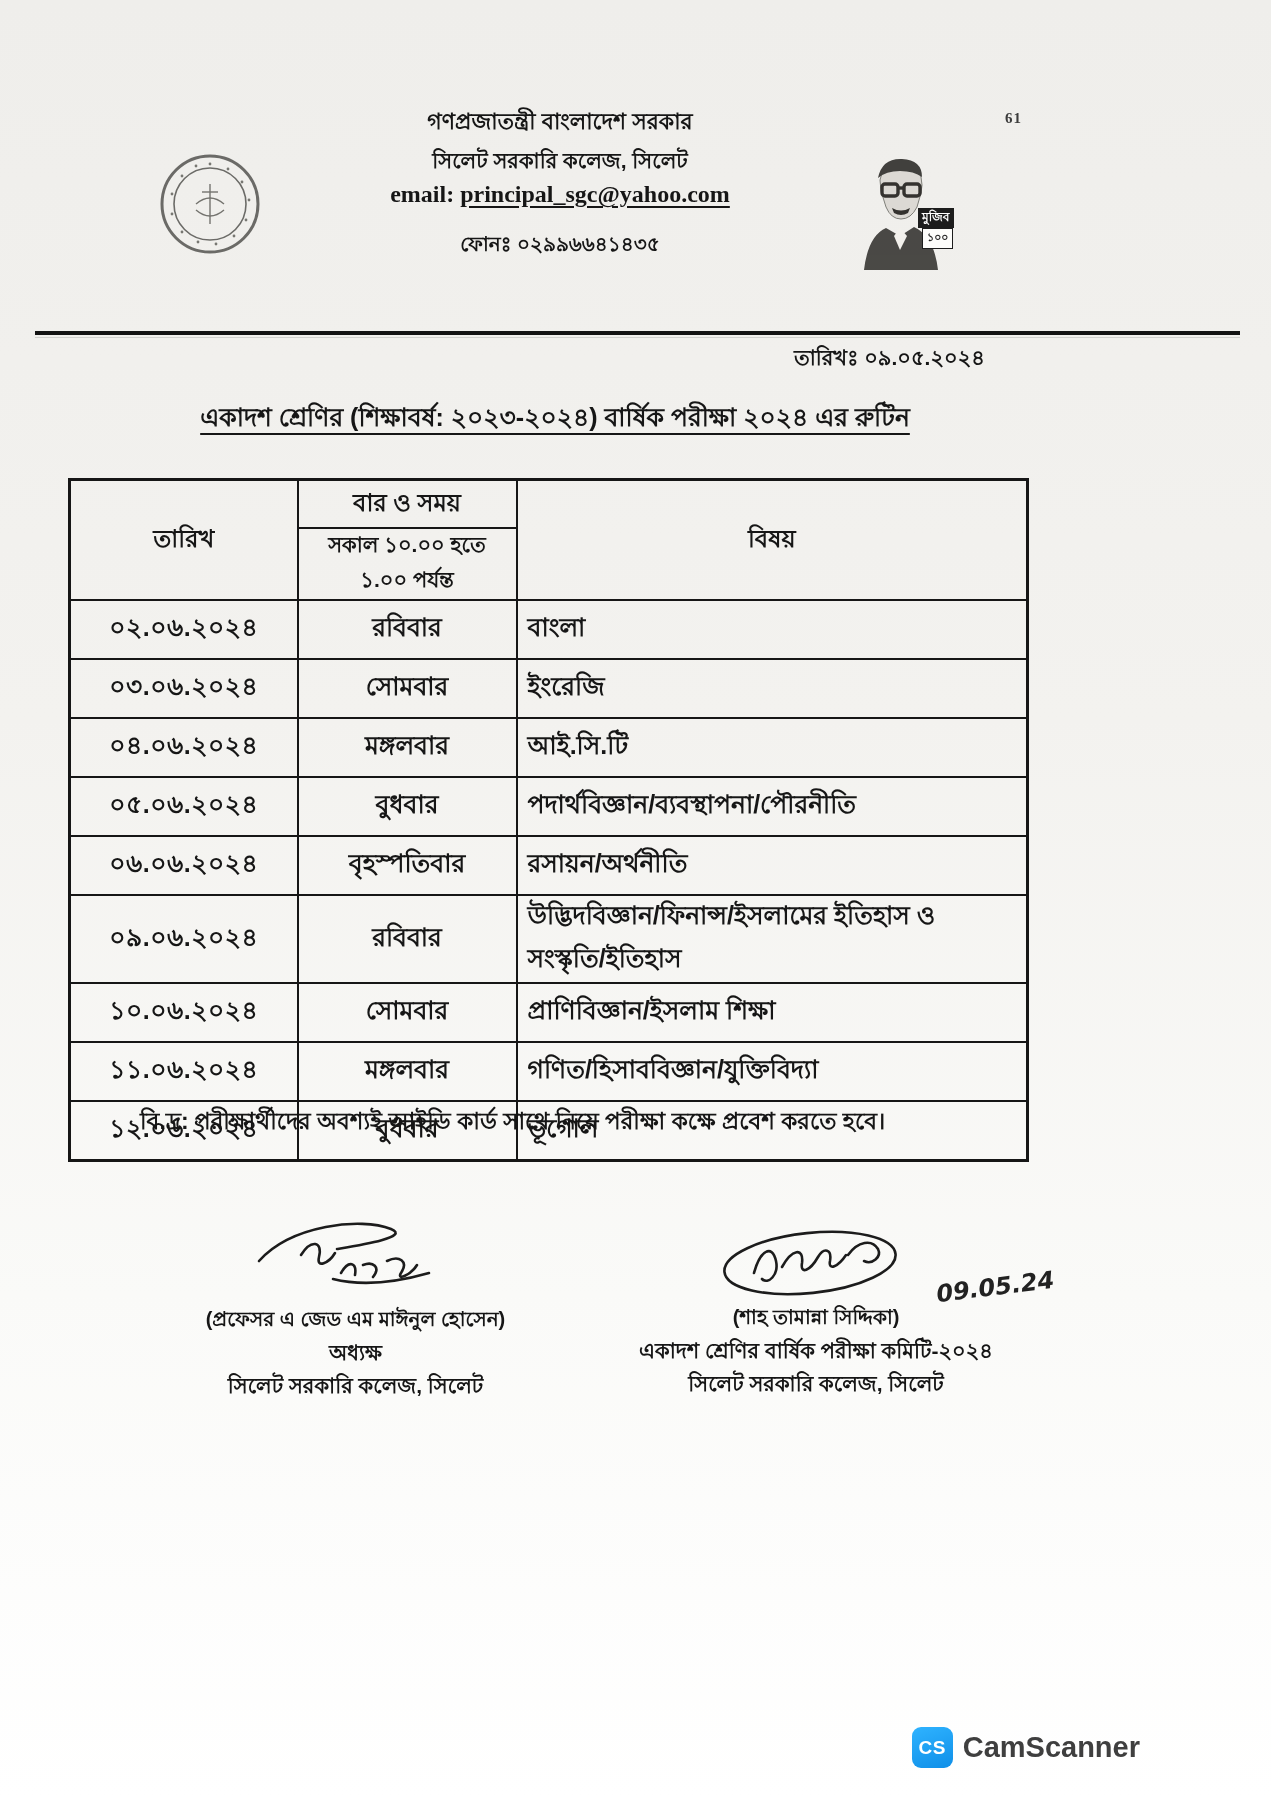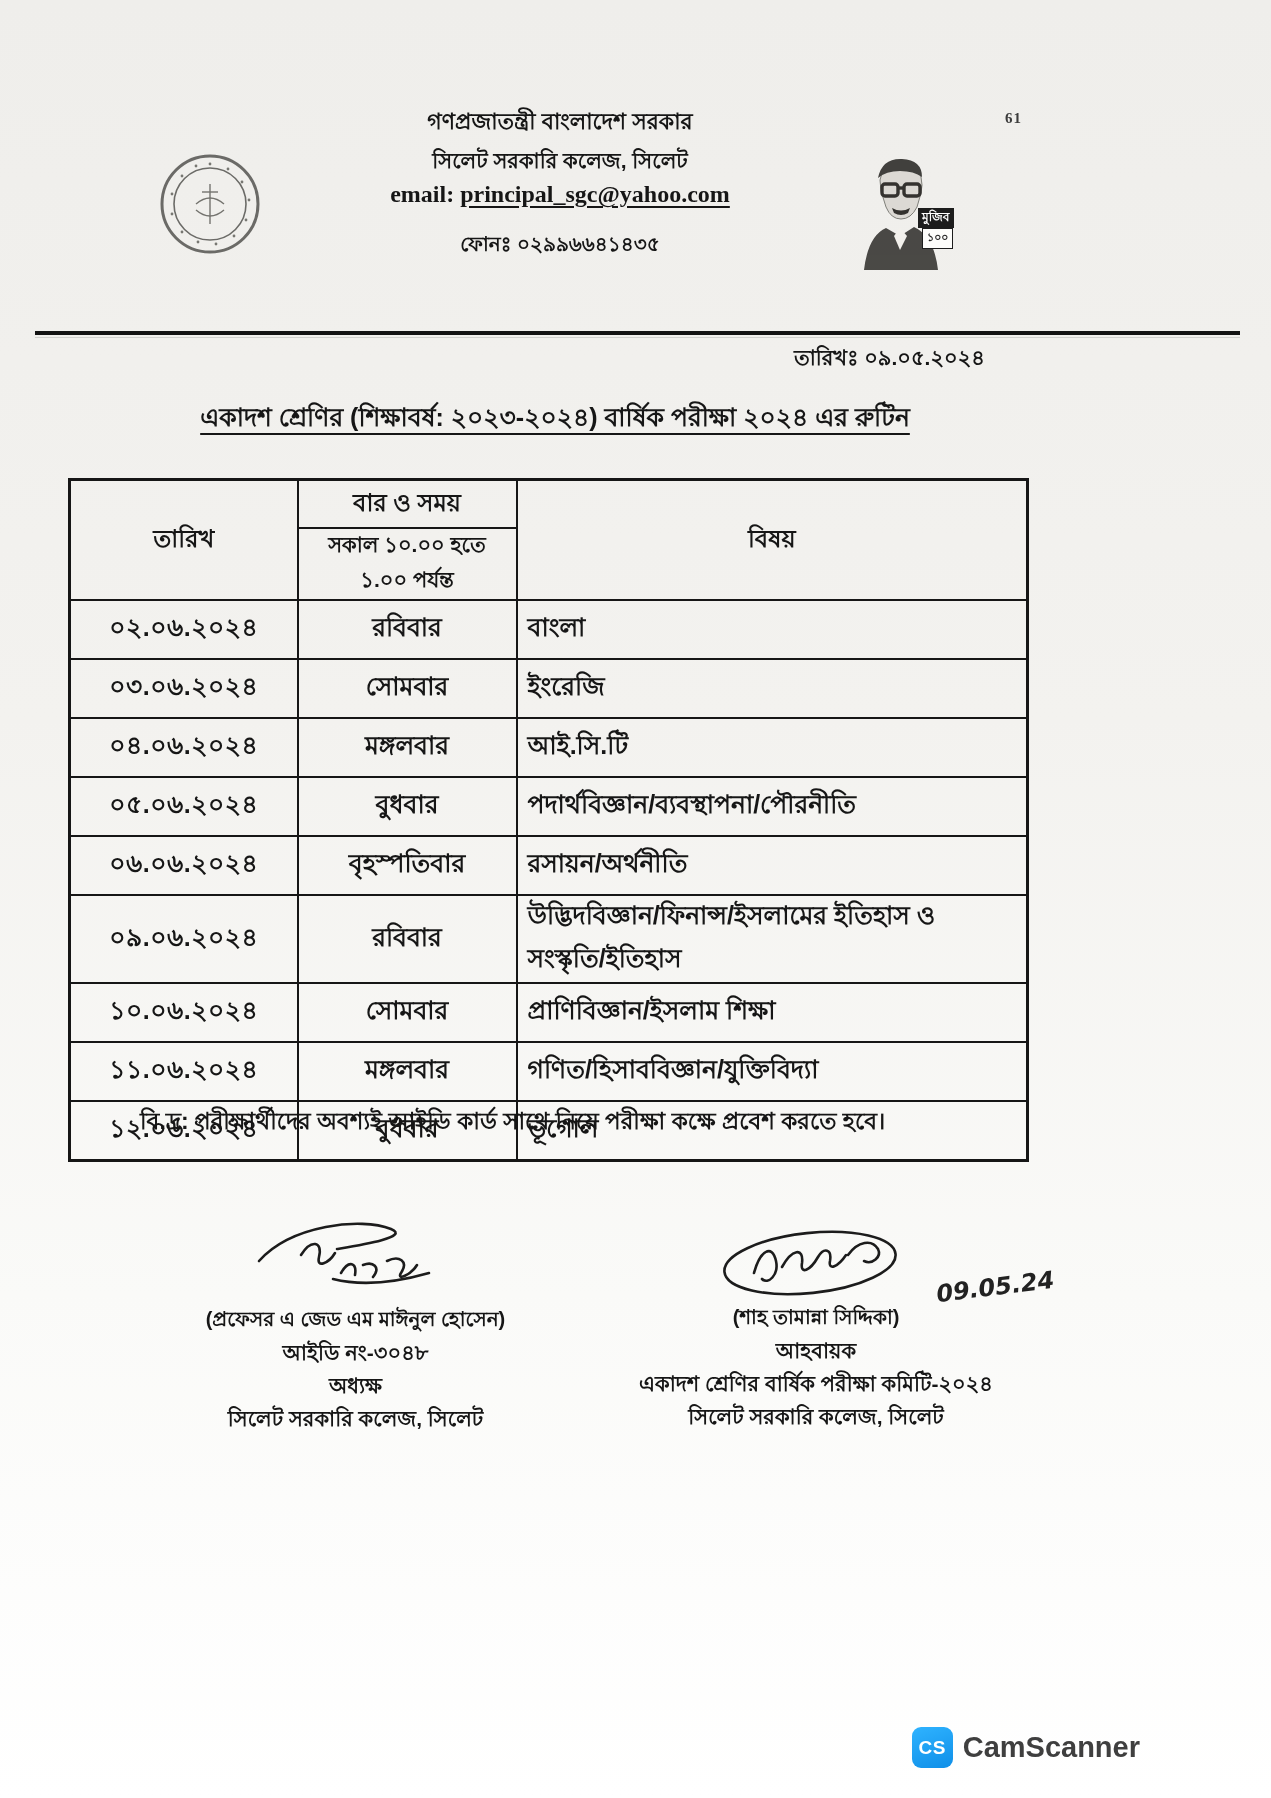--- a/index.html
+++ b/index.html
@@ -199,37 +199,35 @@
   <div class="sig-left">
     <svg class="sig-art" width="230" height="88" viewBox="0 0 230 88">
       <g fill="none" stroke="#1c1c1c" stroke-width="2.6" stroke-linecap="round">
         <path d="M18 46 C 50 10, 120 2, 150 14 C 170 22, 120 30, 96 34"></path>
         <path d="M60 40 c 10 -16, 22 -14, 18 2 c -3 12, 10 6, 16 -4"></path>
         <path d="M100 58 c 8 -14, 16 -10, 14 2 m 8 -10 c 10 -4 18 2 10 12 m 14 -16 c 12 -6 22 0 14 12 c -5 8 10 2 16 -8"></path>
         <path d="M92 64 q 40 10 96 -6"></path>
       </g>
     </svg>
     <div class="sig-line">(প্রফেসর এ জেড এম মাঈনুল হোসেন)</div>
-    <div class="sig-line big">আইডি নং-৩০৪৮</div>
     <div class="sig-line big">অধ্যক্ষ</div>
     <div class="sig-line big">সিলেট সরকারি কলেজ, সিলেট</div>
   </div>
 
   <div class="sig-right" style="position:absolute;">
     <svg class="sig-art" width="220" height="86" viewBox="0 0 220 86">
       <g fill="none" stroke="#1c1c1c" stroke-width="2.6" stroke-linecap="round">
         <ellipse cx="104" cy="48" rx="86" ry="30" transform="rotate(-6 104 48)"></ellipse>
         <path d="M48 58 c 6 -22 18 -30 22 -12 c 3 14 -8 24 -14 18"></path>
         <path d="M76 52 c 10 -18 22 -20 20 -4 c -2 12 8 8 16 -6 c 6 -10 14 -8 12 4 c -2 10 8 6 16 -6"></path>
         <path d="M142 40 c 10 -14 24 -16 30 -6 c 4 8 -6 16 -14 12"></path>
       </g>
     </svg>
     <div class="hand-date">09.05.24</div>
     <div class="sig-line">(শাহ তামান্না সিদ্দিকা)</div>
-    <div class="sig-line big">আহবায়ক</div>
     <div class="sig-line big">একাদশ শ্রেণির বার্ষিক পরীক্ষা কমিটি-২০২৪</div>
     <div class="sig-line big">সিলেট সরকারি কলেজ, সিলেট</div>
   </div>
 
   <div class="cs-footer">
     <div class="cs-badge">CS</div>
     <div class="cs-text">CamScanner</div>
   </div>
 
 </div>

